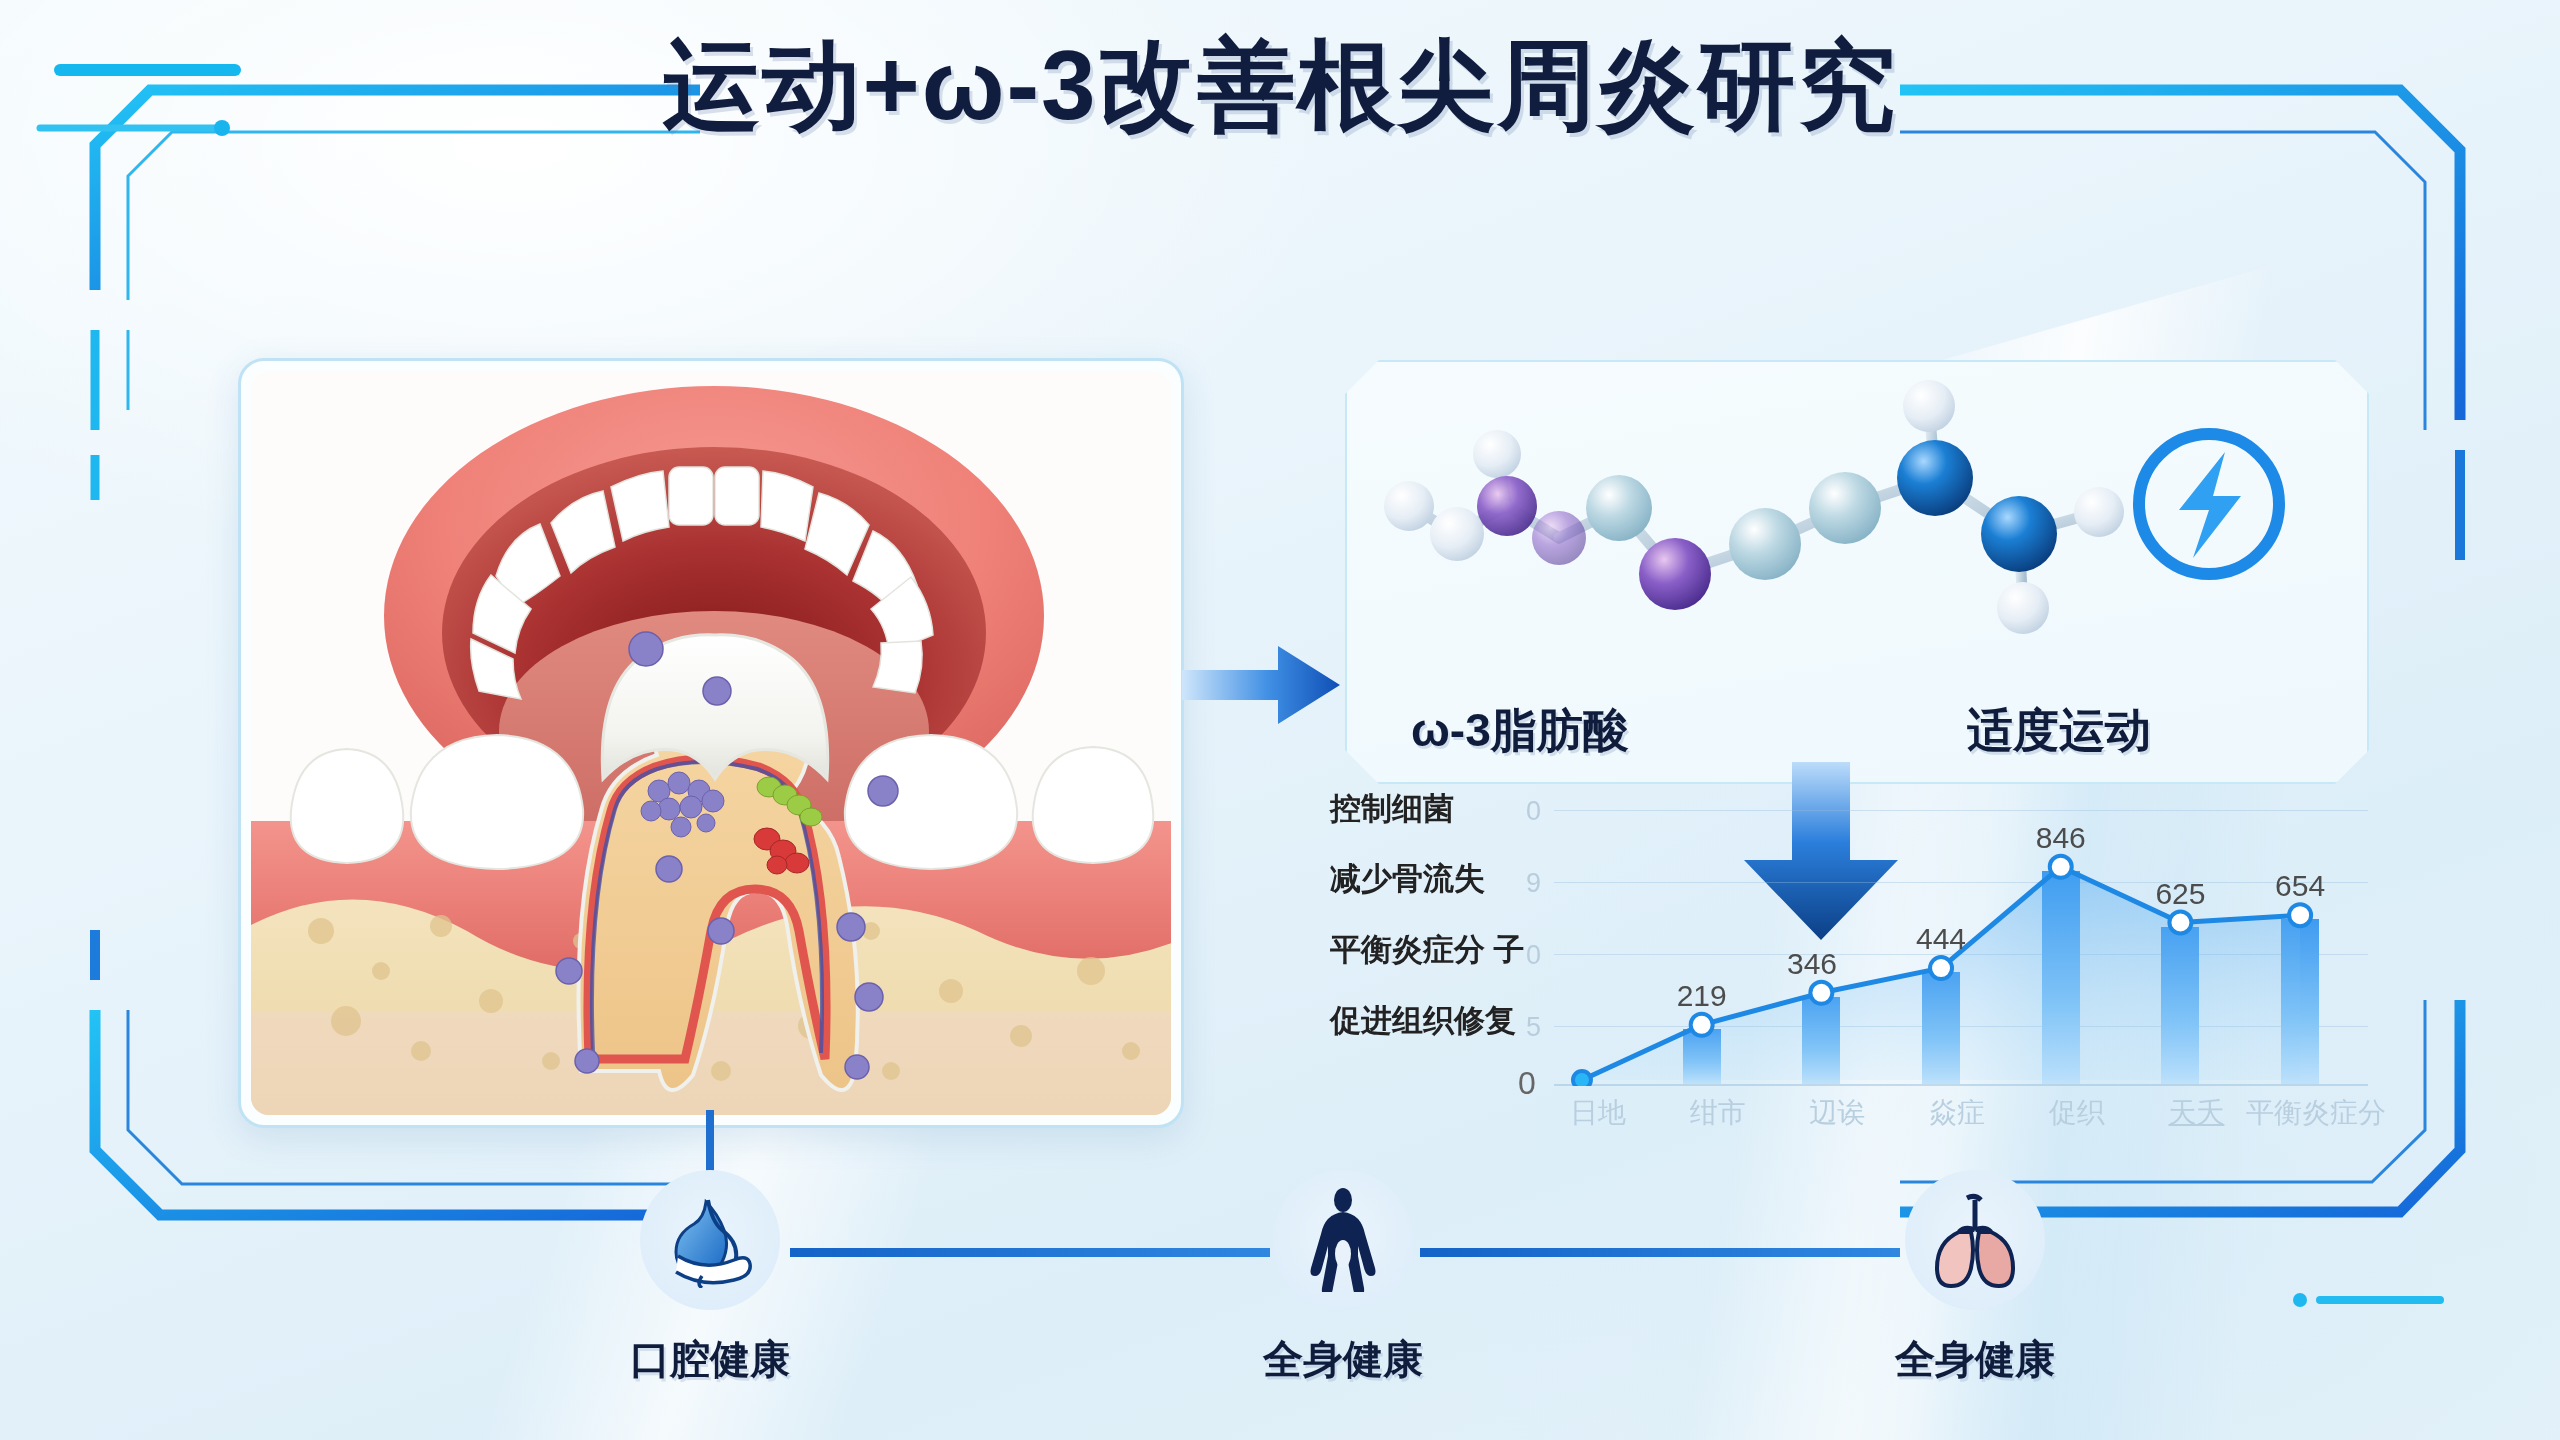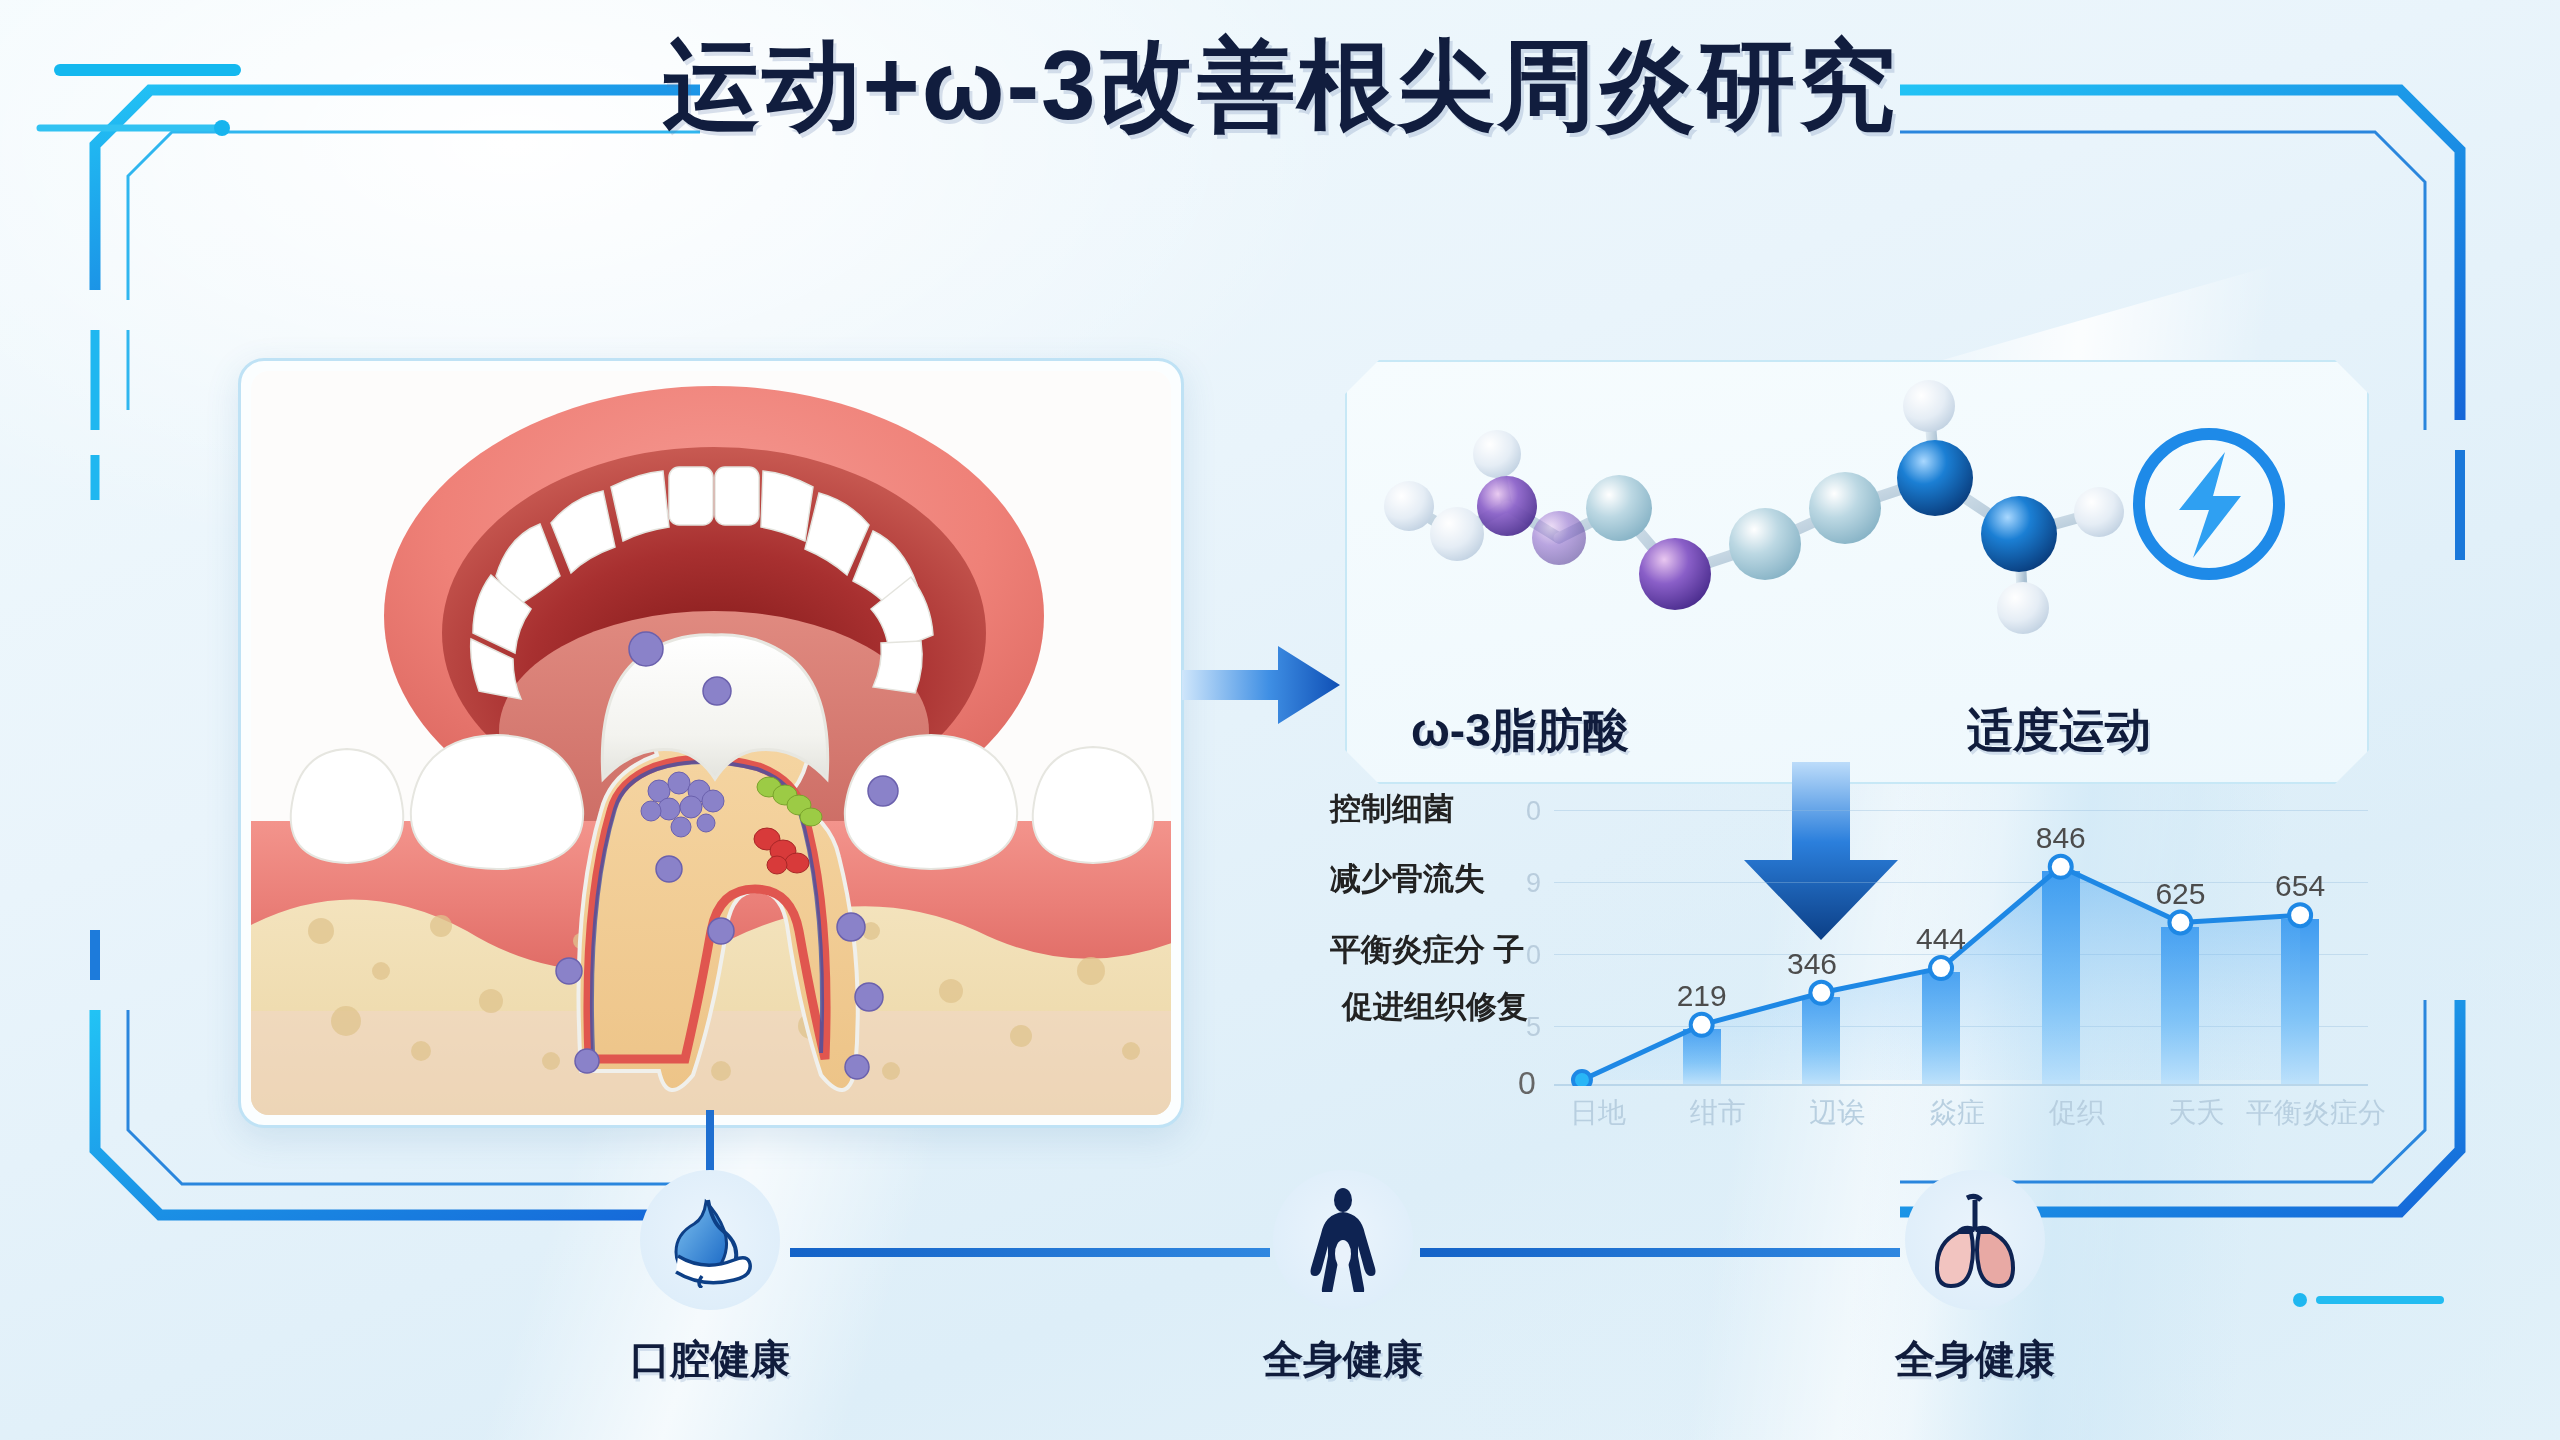--- a/index.html
+++ b/index.html
@@ -383,21 +383,21 @@
       </linearGradient>
         </defs>
       <path d="M56 0 H114 V98 H162 L85 178 L8 98 H56 Z" fill="url(#ad)"></path>
     </svg>
   </div>
 
   <div class="chart">
     <div class="benefit" style="top:2px;">控制细菌</div>
     <div class="benefit" style="top:72px;">减少骨流失</div>
     <div class="benefit" style="top:143px;">平衡炎症分  子</div>
-    <div class="benefit" style="top:200px;margin-left:12px;">促进组织修复</div>
+    <div class="benefit" style="top:214px;">促进组织修复</div>
 
     <div class="plot">
       <div class="gridline" style="top:24px;"></div>
       <div class="gridline" style="top:96px;"></div>
       <div class="gridline" style="top:168px;"></div>
       <div class="gridline" style="top:240px;"></div>
       <div class="axis-base"></div>
 
       <div class="ytick" style="top:10px;">0</div>
       <div class="ytick" style="top:82px;">9</div>
@@ -439,21 +439,21 @@
           <div class="dlabel" style="left: 534.738px; top: 34.808px;">846</div>
           <div class="dlabel" style="left: 654.431px; top: 90.5px;">625</div>
           <div class="dlabel" style="left: 774.123px; top: 83.192px;">654</div>
         </div>
       <div id="xlabels">
           <div class="xlabel" style="left: 55.9692px;">日地</div>
           <div class="xlabel" style="left: 175.662px;">绀市</div>
           <div class="xlabel" style="left: 295.354px;">辺诶</div>
           <div class="xlabel" style="left: 415.046px;">焱症</div>
           <div class="xlabel" style="left: 534.738px;">促织</div>
-          <div class="xlabel" style="left: 654.431px;">天夭</div>
+          <div class="xlabel" style="left: 654.431px; text-decoration: underline;">天夭</div>
           <div class="xlabel" style="left: 774.123px;">平衡炎症分</div>
         </div>
     </div>
   </div>
 
   <div class="iconrow">
     <div class="stem" style="left:706px;top:-70px;height:78px;"></div>
     <div class="connector" style="left:790px;width:480px;top:68px;"></div>
     <div class="connector" style="left:1420px;width:480px;top:68px;"></div>
 

